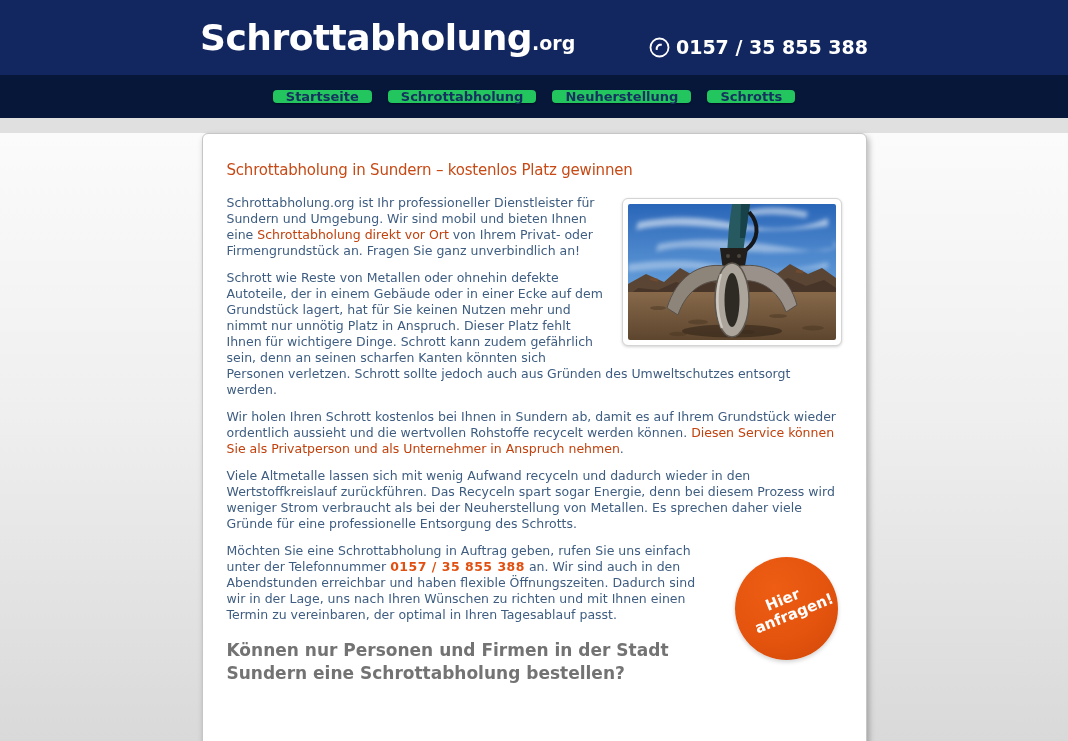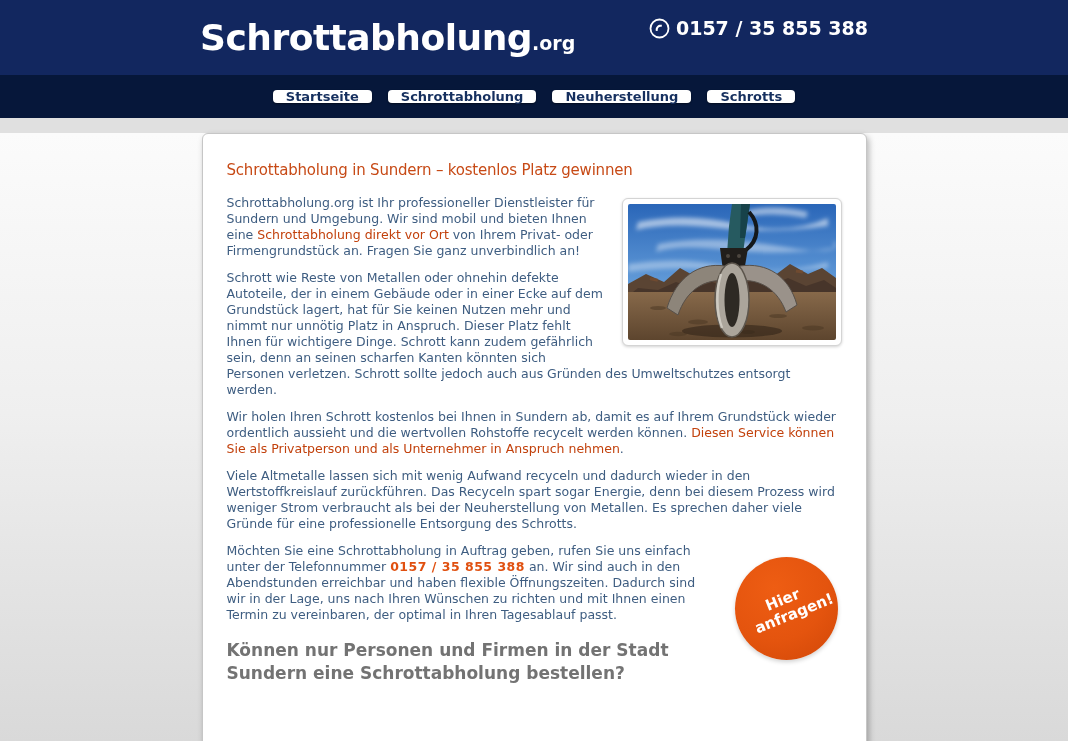--- a/index.html
+++ b/index.html
@@ -14,42 +14,42 @@
     height: 75px;
     background: #12275f;
     display: flex;
     align-items: center;
   }
   .header-inner {
     width: 668px;
     margin: 0 auto;
     display: flex;
     justify-content: space-between;
-    align-items: flex-start;
+    align-items: flex-end;
   }
   .logo { color: #fff; cursor: pointer; white-space: nowrap; }
   .logo-main { font-size: 36px; font-weight: bold; letter-spacing: -0.5px; }
   .logo-suffix { font-size: 19px; font-weight: bold; }
   .hotline { text-align: center; color: #fff; }
   .hotline-label { font-size: 16px; font-weight: bold; line-height: 20px; }
   .hotline-row { display: flex; align-items: center; justify-content: center; gap: 6px; }
   .hotline-number { font-size: 19px; font-weight: bold; }
   .phone-icon svg { display: block; }
 
   
   .main-nav {
     height: 43px;
     background: #06173a;
     display: flex;
     justify-content: center;
     align-items: center;
     gap: 16px;
   }
   .nav-btn {
-    background: #ffffff;
+    background: #22c55e;
     color: #16305f;
     font-weight: bold;
     font-size: 13px;
     line-height: 1;
     padding: 0 13px;
     border-radius: 4px;
     border: none;
     cursor: pointer;
     box-shadow: 0 1px 2px rgba(0,0,0,0.45);
     font-family: inherit;

